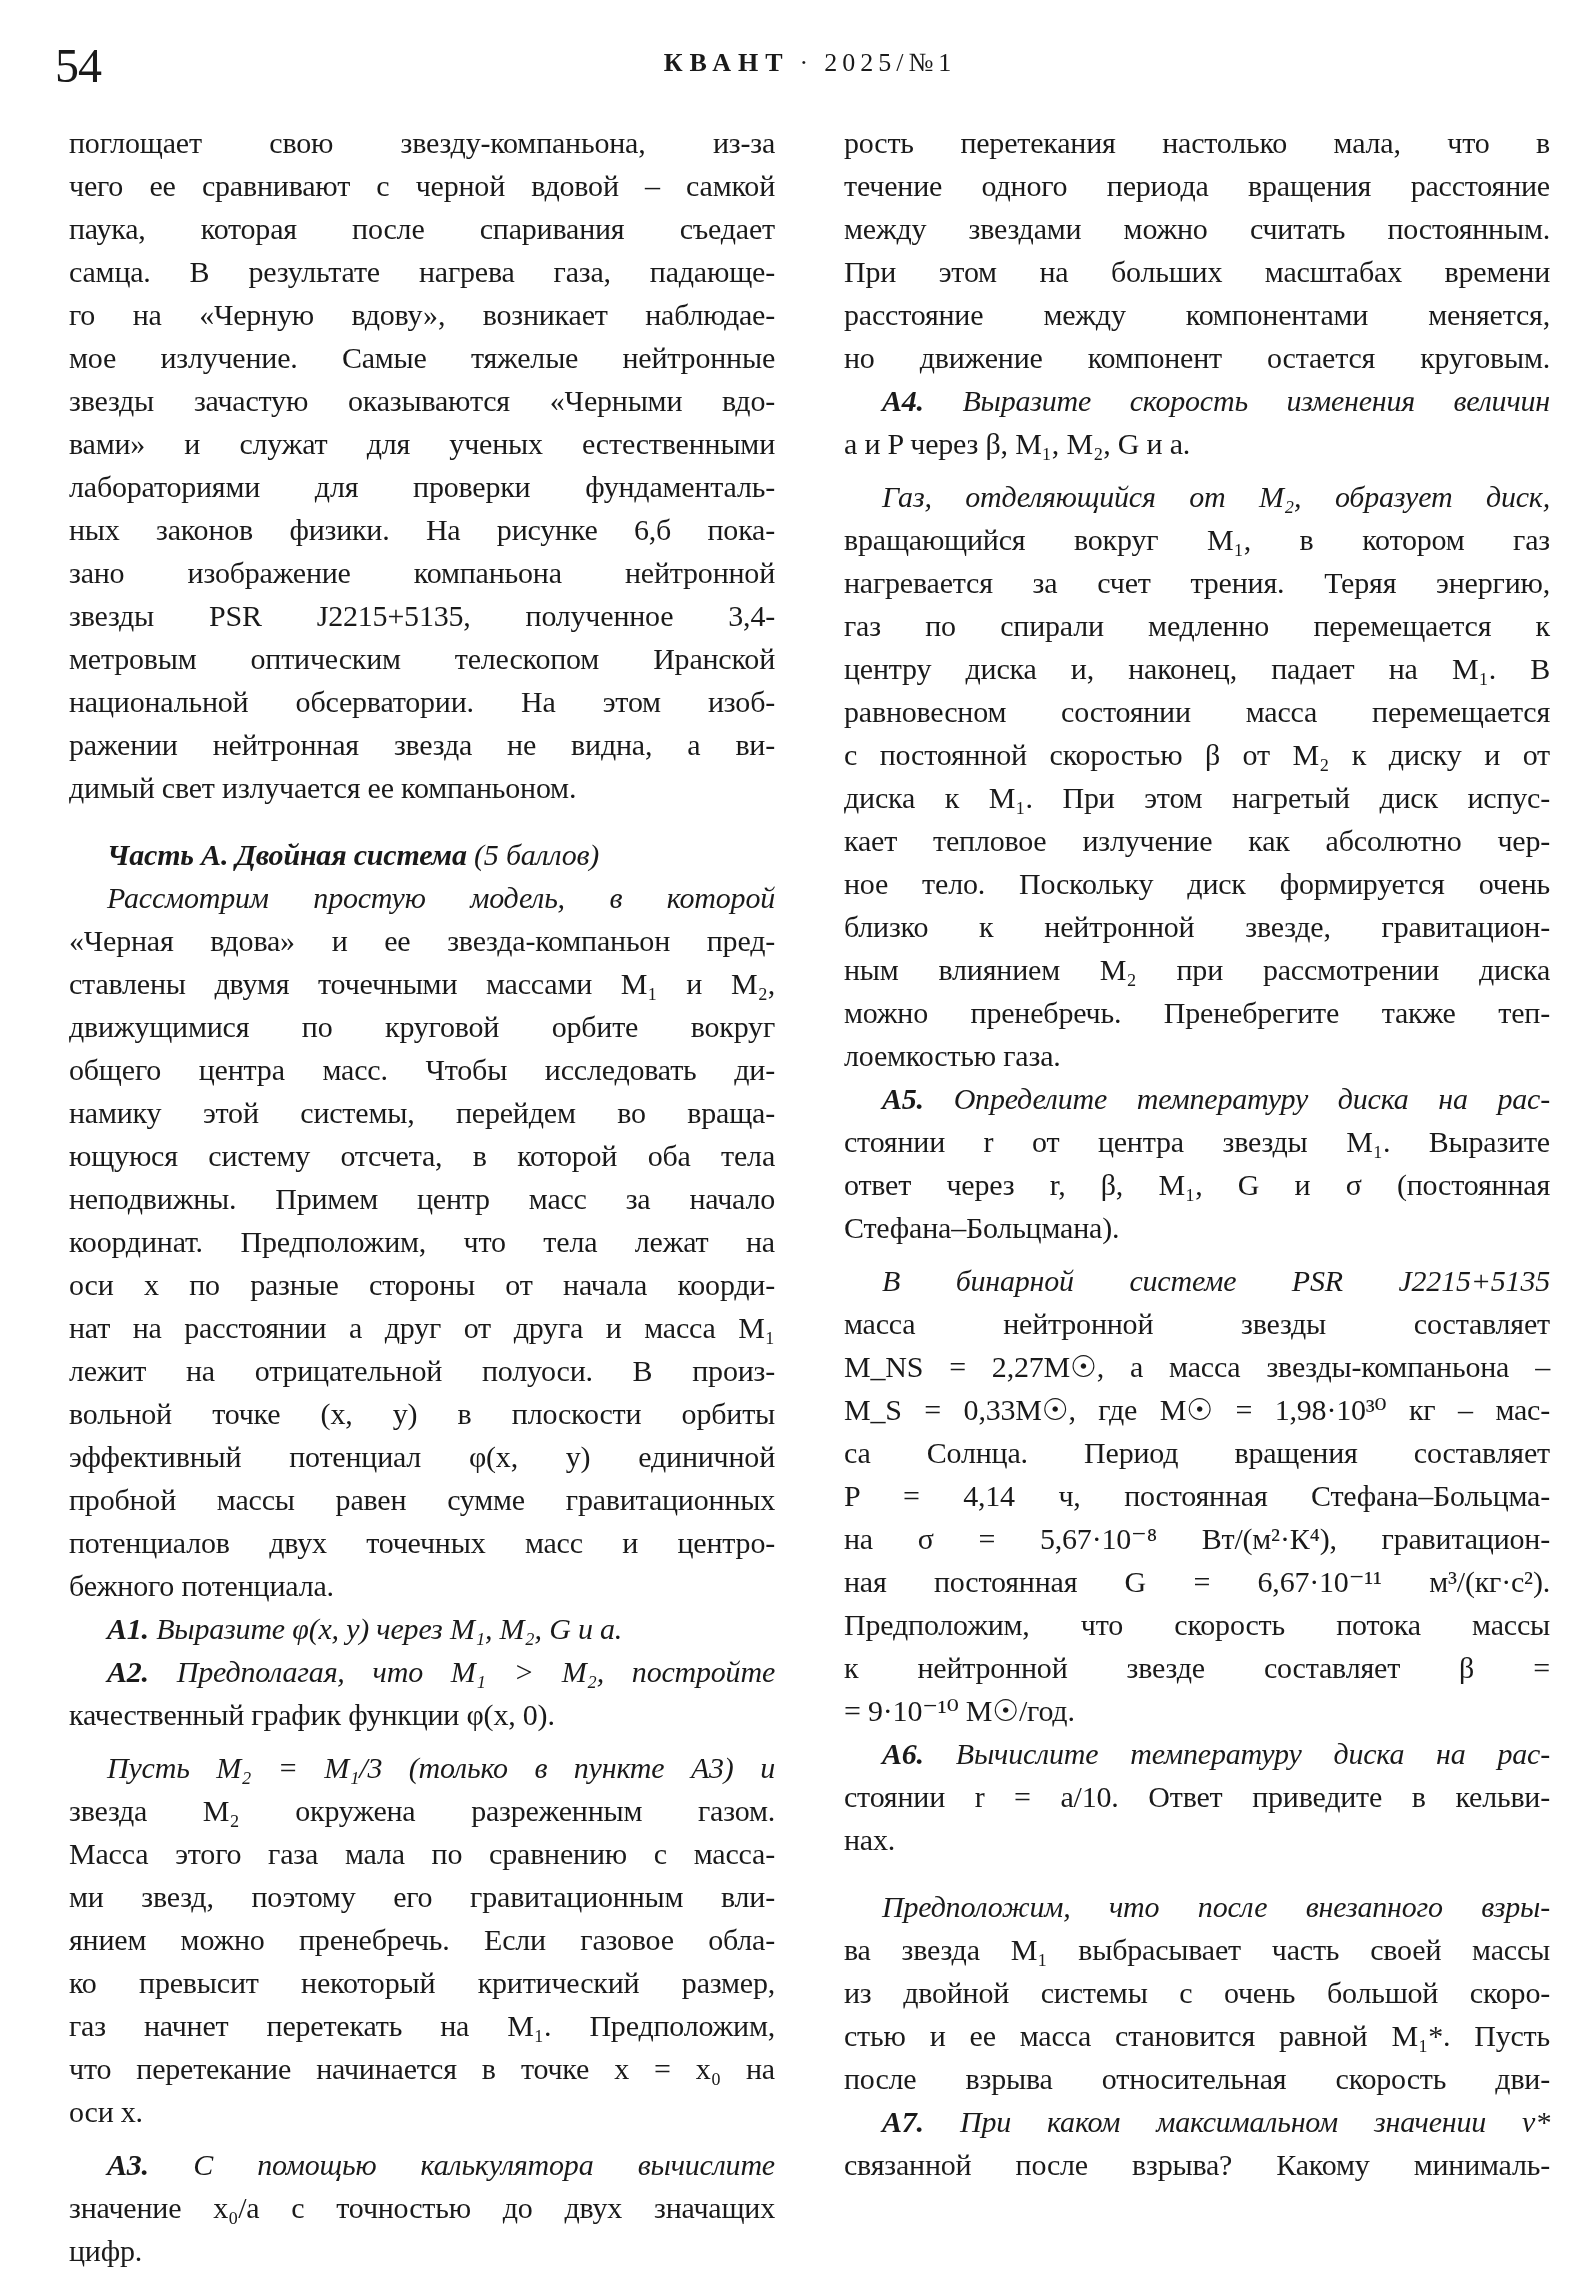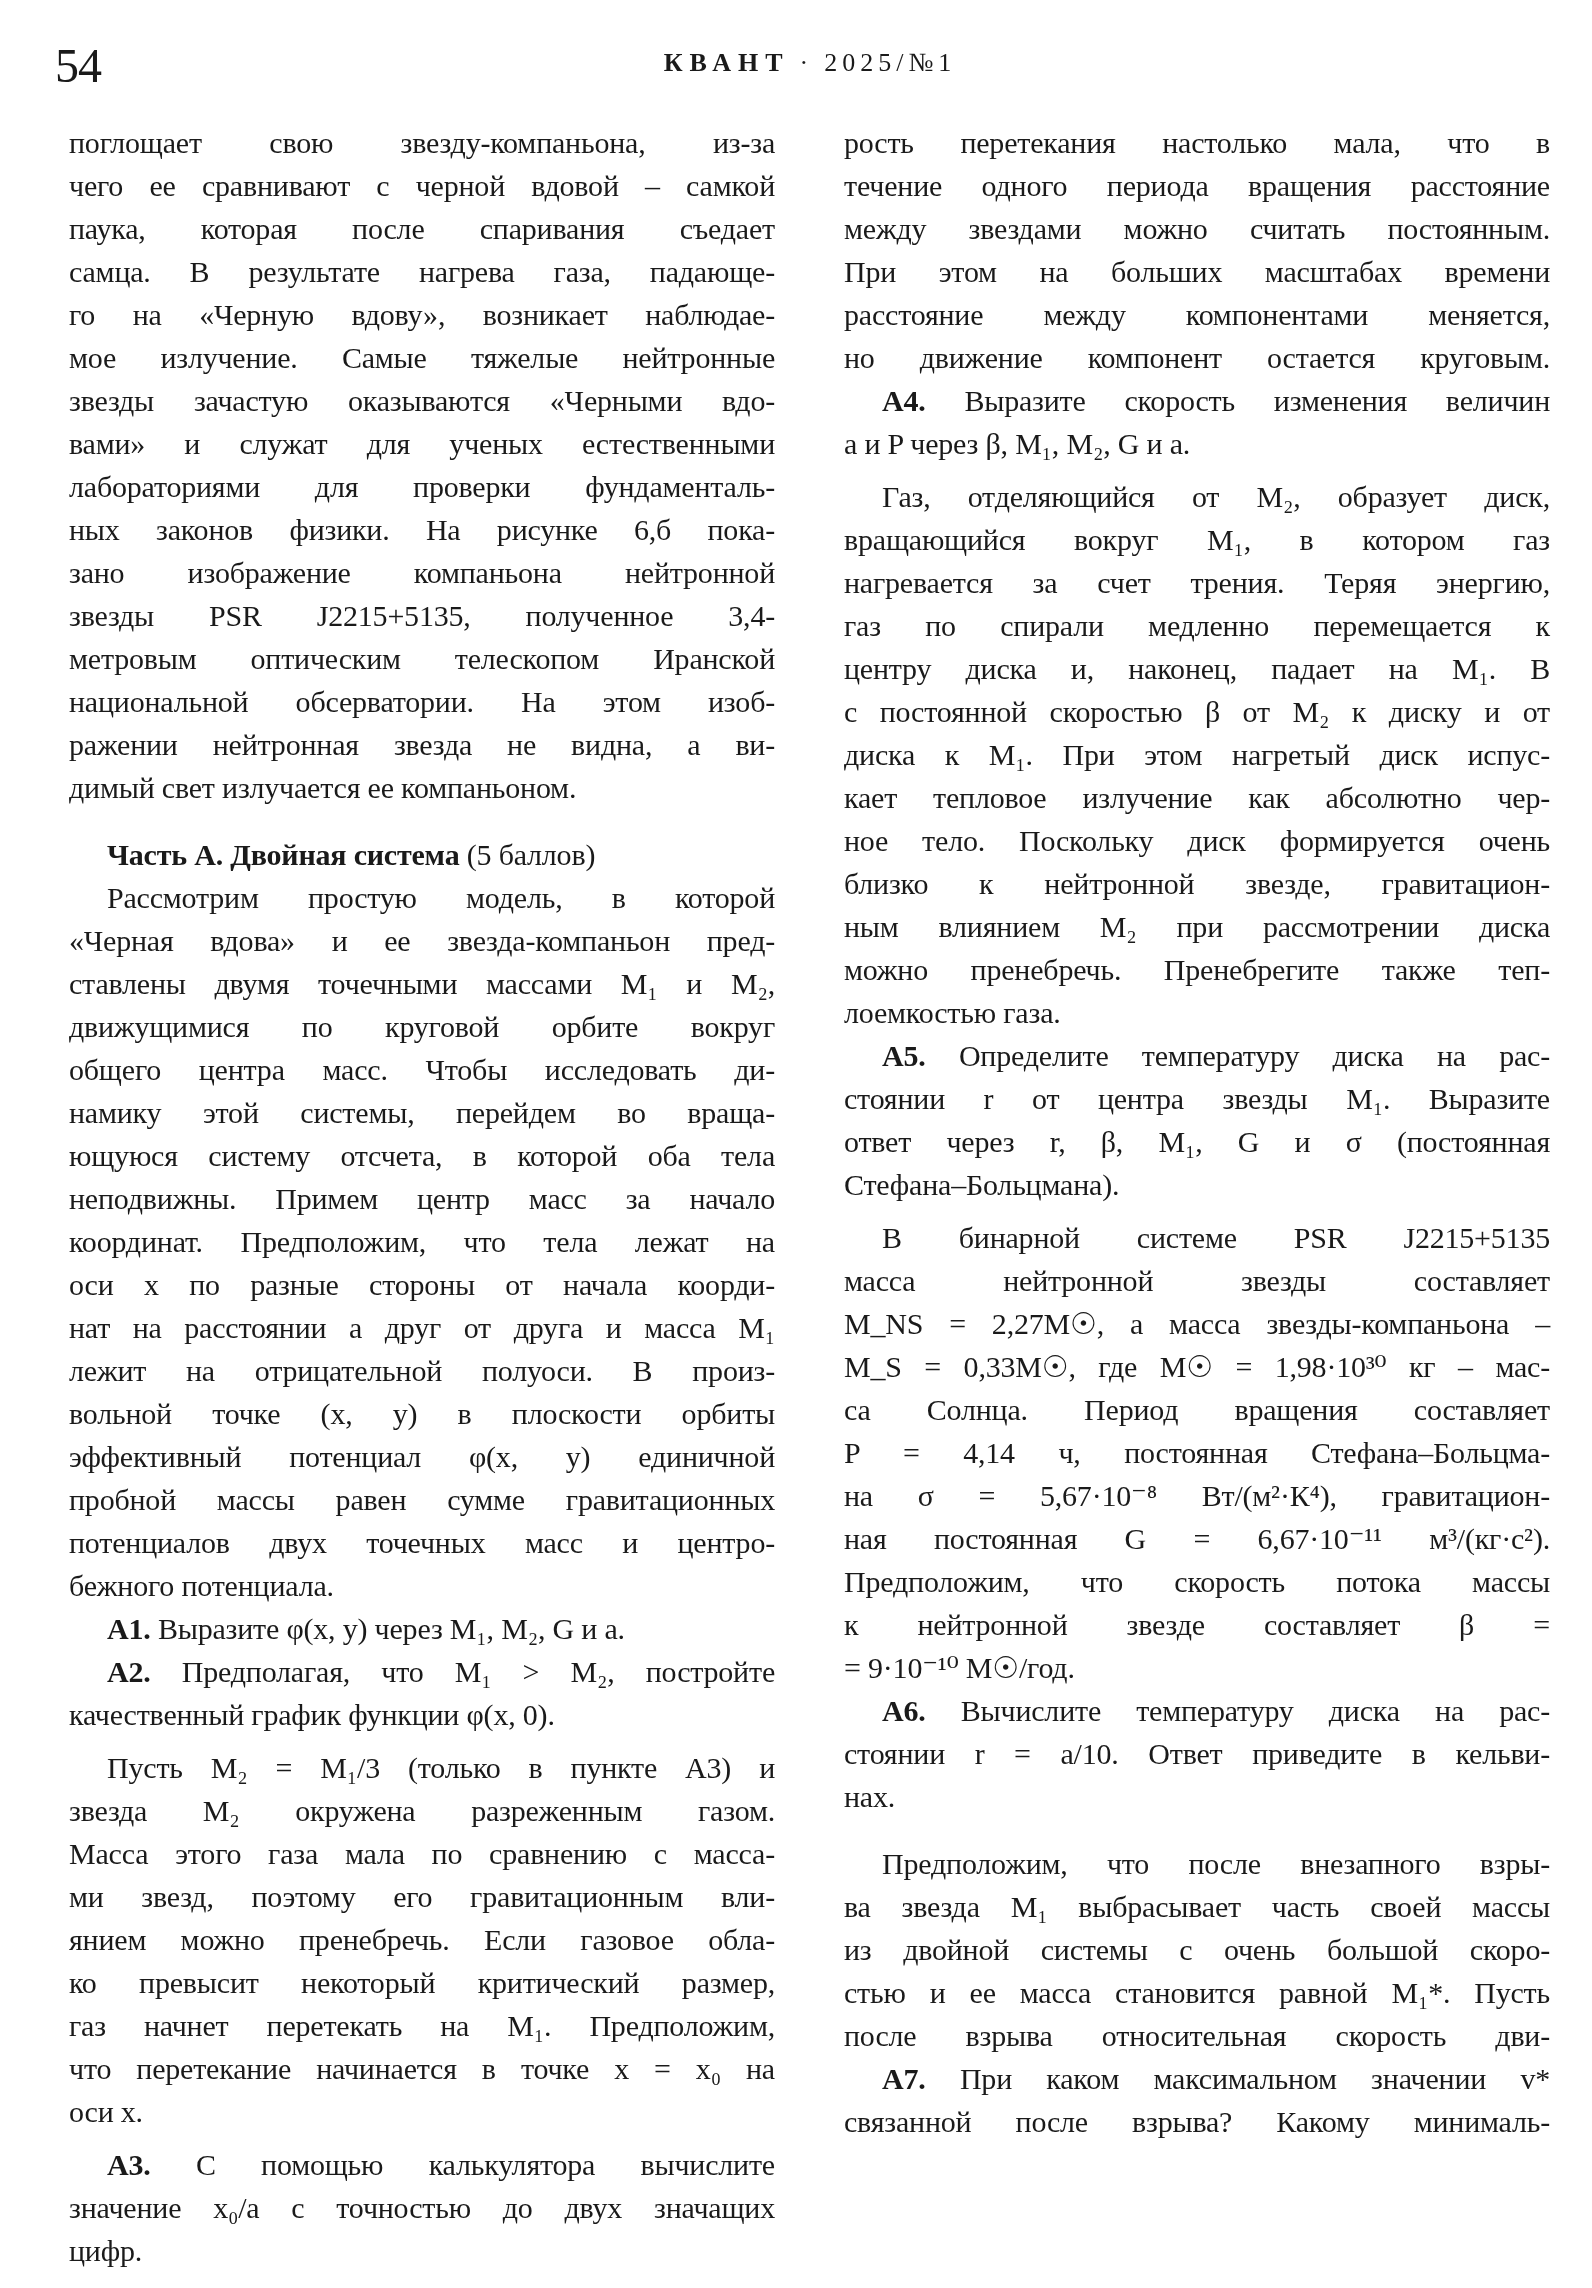--- a/index.html
+++ b/index.html
@@ -25,21 +25,21 @@
   }
   .col-left { left: 52px; margin-left: 17px; }
   .col-right { left: 844px; }
 
   .line {
     display: block; height: 43px; font-size: 30px; line-height: 43px;
     text-align: justify; text-align-last: justify; white-space: nowrap;
     overflow: visible; letter-spacing: -0.2px;
   }
   .line.last { text-align-last: left; }
-  .line.indent { padding-left: 38px; }
+  .line.indent { padding-left: 38px; font-style: italic; }
   .gap-small { height: 10px; }
   .gap-med { height: 24px; }
   .bold { font-weight: bold; }
 </style>
 </head>
 <body>
 
 <div class="page-number">54</div>
 <div class="running-head">
   <span class="journal">КВАНТ</span><span class="sep">·</span><span class="issue">2025/№1</span>
@@ -139,20 +139,21 @@
     </div>
     <span class="line last">a и P через β, M₁, M₂, G и a.</span>
   </div>
   <div class="gap-small"></div>
   <div>
     <span class="line indent">Газ, отделяющийся от M₂, образует диск,</span>
     <span class="line">вращающийся вокруг M₁, в котором газ</span>
     <span class="line">нагревается за счет трения. Теряя энергию,</span>
     <span class="line">газ по спирали медленно перемещается к</span>
     <span class="line">центру диска и, наконец, падает на M₁. В</span>
+    <span class="line">равновесном состоянии масса перемещается</span>
     <span class="line">с постоянной скоростью β от M₂ к диску и от</span>
     <span class="line">диска к M₁. При этом нагретый диск испус-</span>
     <span class="line">кает тепловое излучение как абсолютно чер-</span>
     <span class="line">ное тело. Поскольку диск формируется очень</span>
     <span class="line">близко к нейтронной звезде, гравитацион-</span>
     <span class="line">ным влиянием M₂ при рассмотрении диска</span>
     <span class="line">можно пренебречь. Пренебрегите также теп-</span>
     <span class="line last">лоемкостью газа.</span>
   </div>
   <div>

